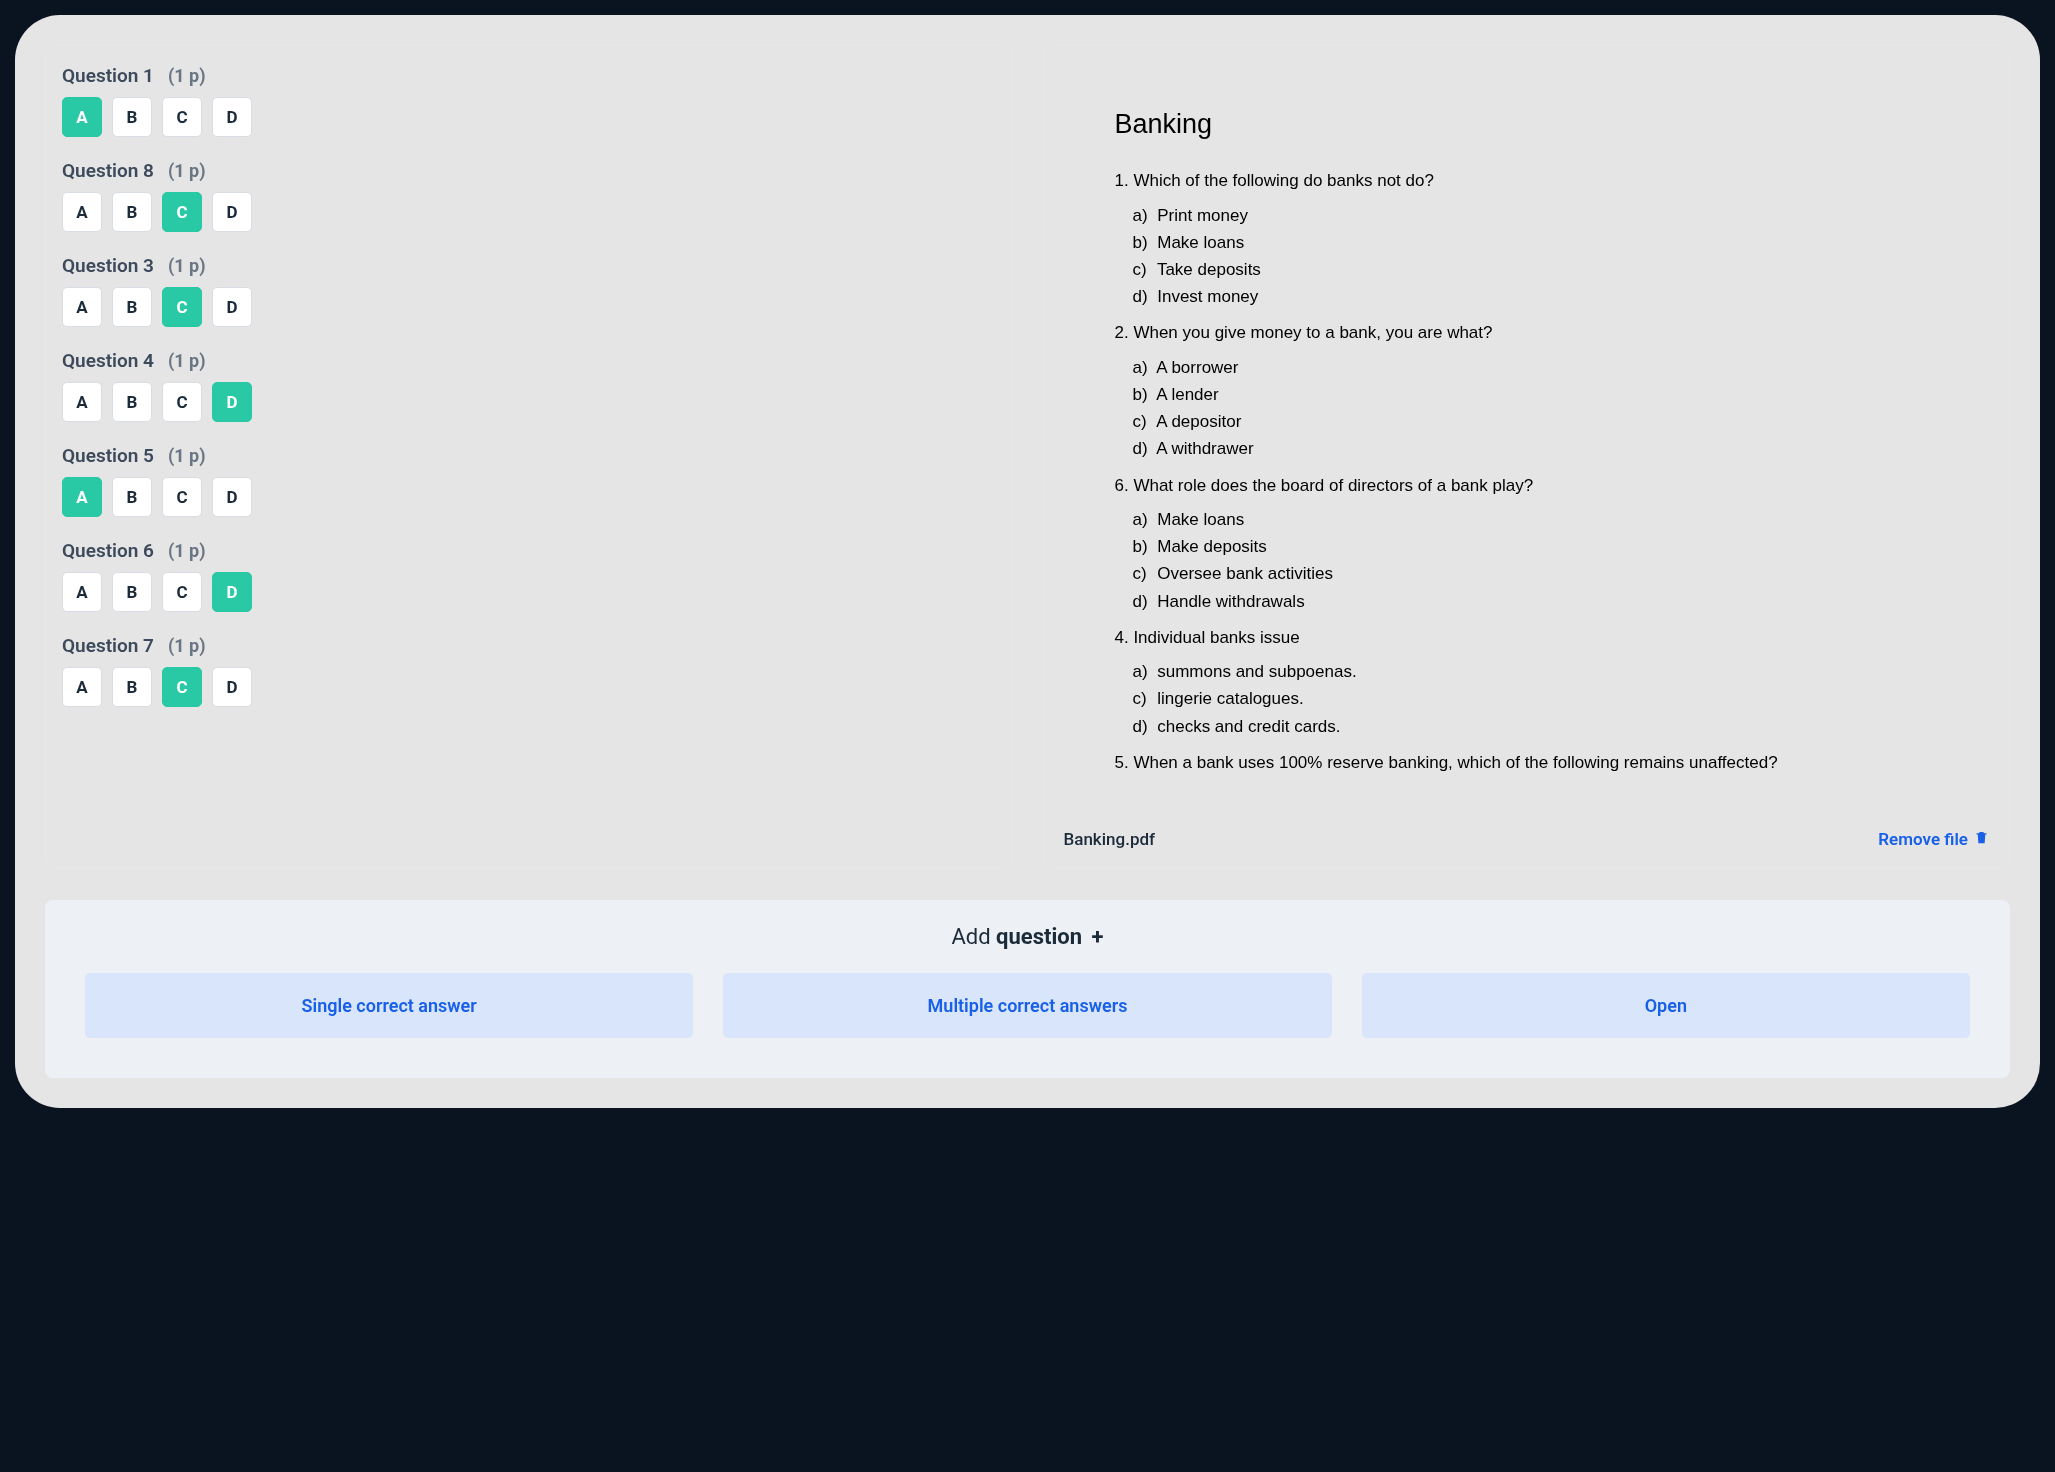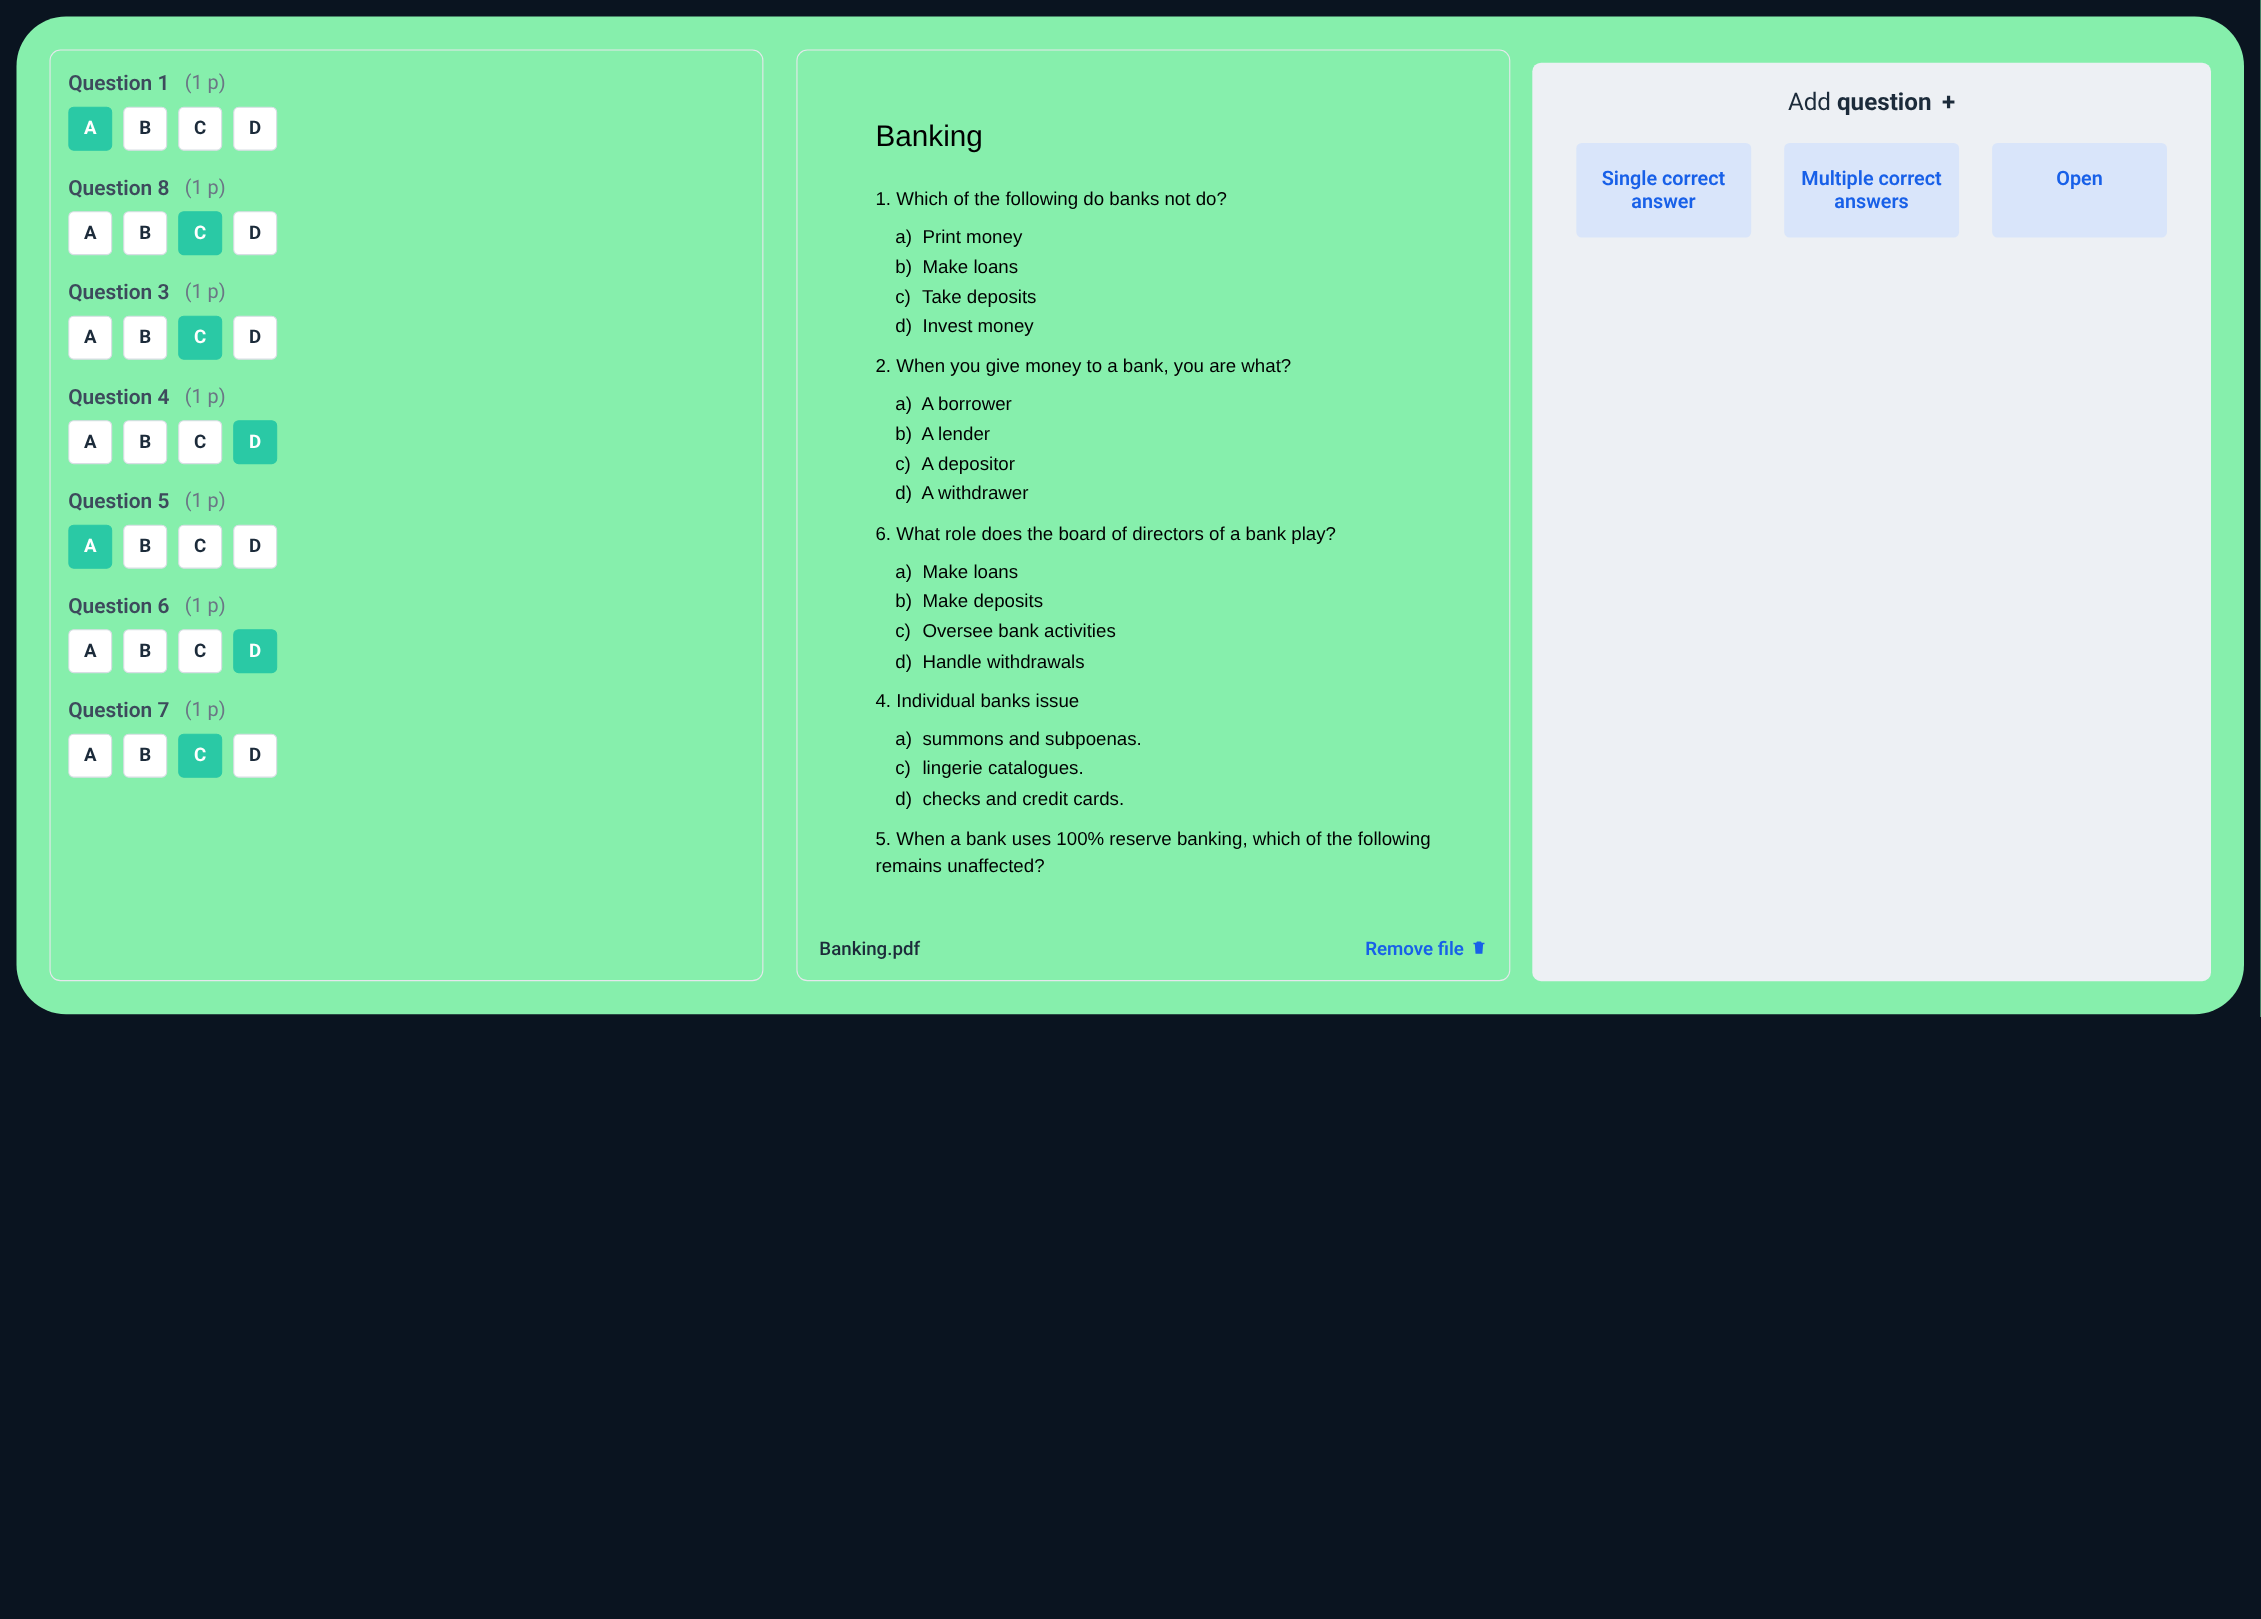--- a/index.html
+++ b/index.html
@@ -2,26 +2,26 @@
 <html><head>
 <meta charset="utf-8">
 <style>
   * { box-sizing: border-box; margin: 0; padding: 0; }
   body {
     font-family: -apple-system, BlinkMacSystemFont, 'Segoe UI', Roboto, Arial, sans-serif;
     background: #0a1420;
     padding: 15px;
   }
   .window {
-    background: #86efac;
+    background: #e5e5e5;
     border-radius: 45px;
     padding: 30px;
-    height: 907px;
-    display: flex;
-    flex-direction: row;
+    height: 1093px;
+    display: flex;
+    flex-direction: column;
     gap: 20px;
   }
   .top-row {
     display: flex;
     gap: 30px;
     flex: 1;
     min-height: 0;
   }
   .panel {
     flex: 1;
@@ -48,21 +48,21 @@
     gap: 14px;
     margin-bottom: 10px;
   }
   .q-title {
     font-size: 19px;
     font-weight: 600;
     color: #3d4a5c;
   }
   .q-points {
     font-size: 18px;
-    font-weight: 400;
+    font-weight: 700;
     color: #6b7685;
   }
   .choices {
     display: flex;
     gap: 10px;
   }
   .choice {
     width: 40px;
     height: 40px;
     border: 1px solid #d8dde4;

